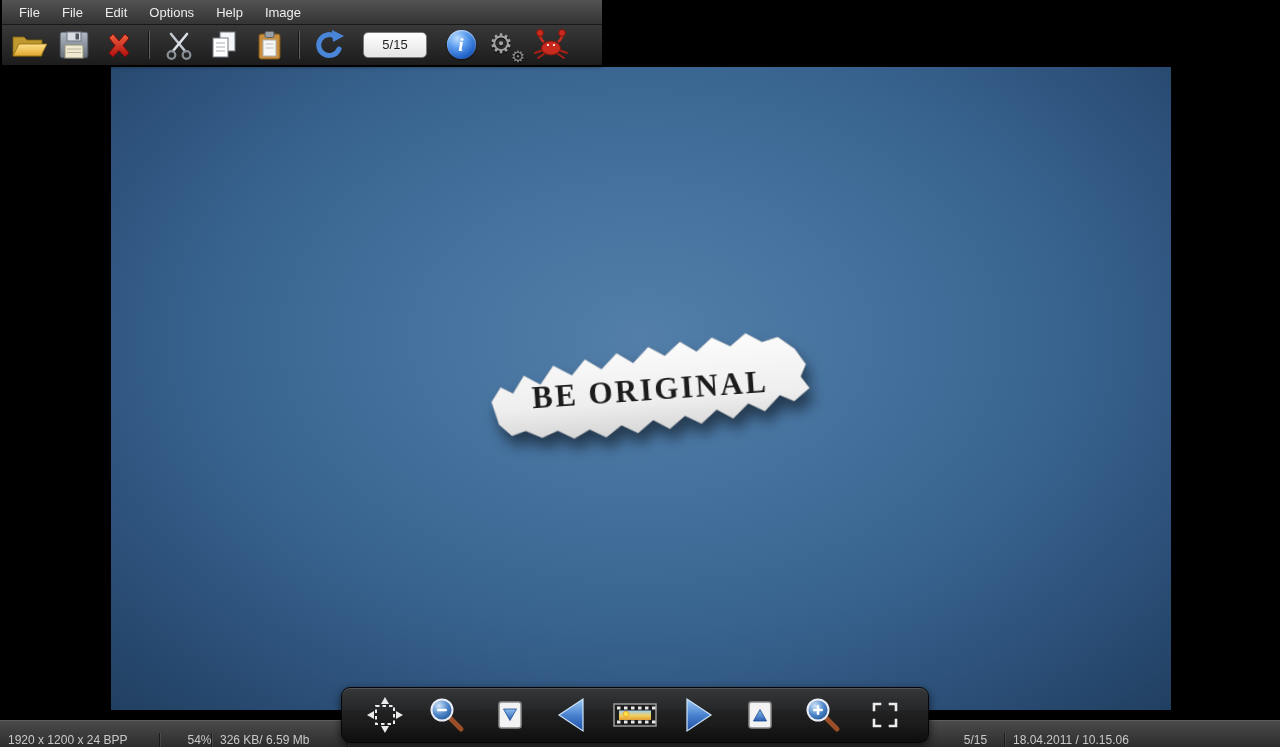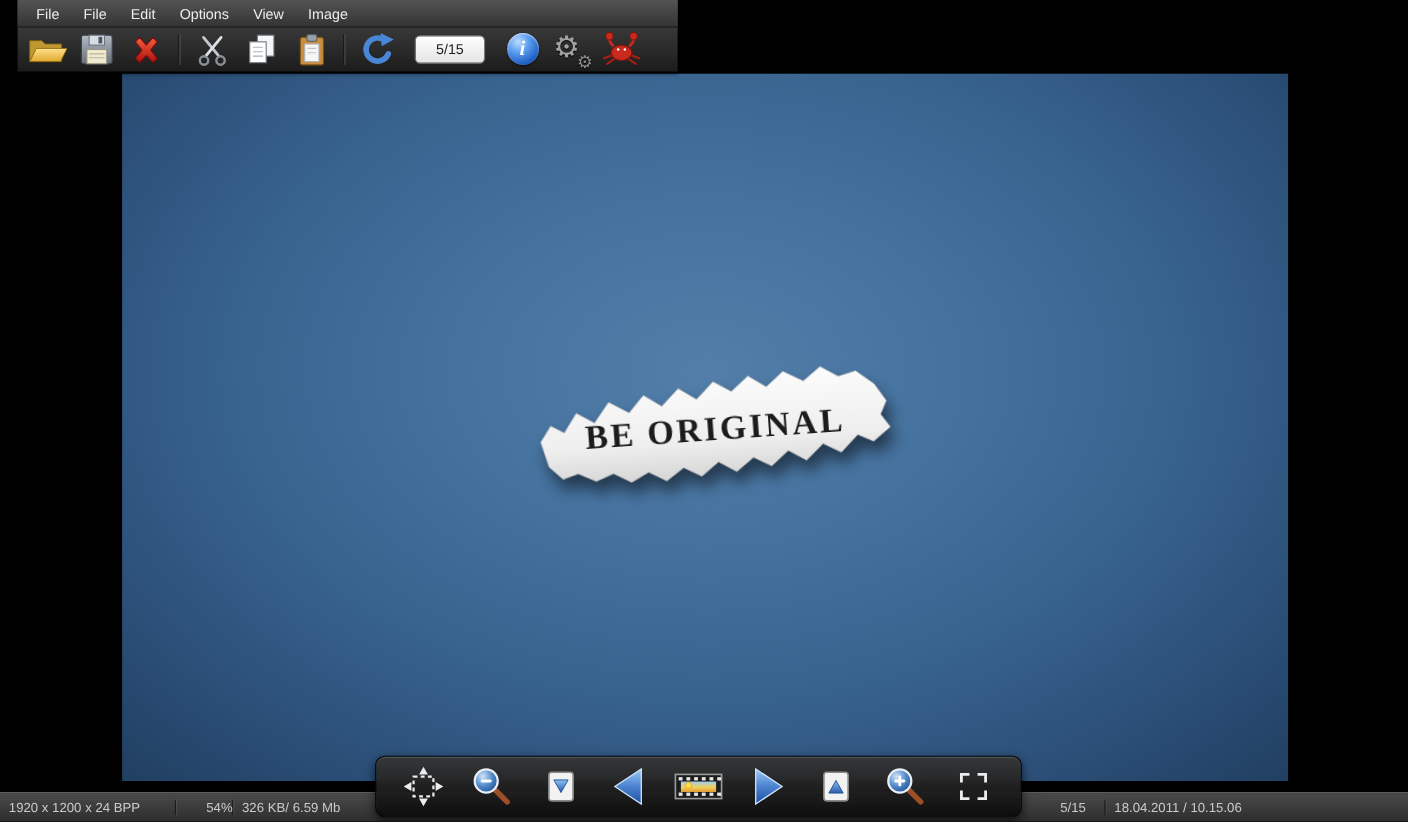--- a/index.html
+++ b/index.html
@@ -23,21 +23,21 @@
   }
   .paper-wrap {
     position: absolute; left: 374px; top: 262px; width: 332px; height: 118px;
     transform: rotate(-4deg);
     filter: drop-shadow(4px 11px 7px rgba(0,0,0,0.5));
   }
   .paper-wrap svg { display: block; }
 
   
   .top-panel {
-    position: absolute; top: 0; left: 16px; width: 600px; height: 65px; z-index: 20;
+    position: absolute; top: 0; left: 2px; width: 600px; height: 65px; z-index: 20;
     background: linear-gradient(#4a4a4a, #1c1c1c);
     box-shadow: 0 1px 4px rgba(0,0,0,0.7), 1px 0 2px rgba(0,0,0,0.6);
   }
   .menu-bar {
     height: 25px; display: flex; align-items: center; padding: 0 6px;
     background: linear-gradient(#535353, #343434);
     border-bottom: 1px solid #181818;
   }
   .menu-item {
     padding: 0 11px; font-size: 13px; color: #ececec; line-height: 25px;
@@ -76,21 +76,21 @@
   .gear-small {
     position: absolute; right: 1px; bottom: -3px; font-size: 16px; line-height: 16px;
     font-family: "DejaVu Sans", sans-serif; color: #8a8a8a; text-shadow: 0 1px 1px #000;
   }
 
   
   .status-bar {
     position: absolute; left: 0; bottom: 0; width: 1280px; height: 27px; z-index: 15;
     background: linear-gradient(#4a4a4a, #2d2d2d);
     border-top: 1px solid #5e5e5e;
-    display: flex; align-items: center;
+    display: flex; align-items: flex-end;
     font-size: 12px; color: #cacaca;
   }
   .sb-cell {
     display: flex; align-items: center; padding: 0 8px;
     border-right: 1px solid #1b1b1b; box-shadow: 1px 0 0 rgba(255,255,255,0.09);
     white-space: nowrap;
   }
   .sb-dim   { width: 160px; }
   .sb-zoom  { width: 52px; justify-content: center; padding-left: 36px; }
   .sb-size  { width: 136px; }
@@ -137,21 +137,21 @@
       </svg>
     </div>
   </div>
 
   <div class="top-panel">
     <div class="menu-bar">
       <span class="menu-item">File</span>
       <span class="menu-item">File</span>
       <span class="menu-item">Edit</span>
       <span class="menu-item">Options</span>
-      <span class="menu-item">View</span>
+      <span class="menu-item">Help</span>
       <span class="menu-item">Image</span>
     </div>
 
     <div class="toolbar-row">
 
       <div class="tb-btn">
         <svg width="40" height="34" viewBox="0 0 40 34">
           <defs>
             <linearGradient id="fold1" x1="0" y1="0" x2="0" y2="1">
               <stop offset="0" stop-color="#ffe08a"></stop>

